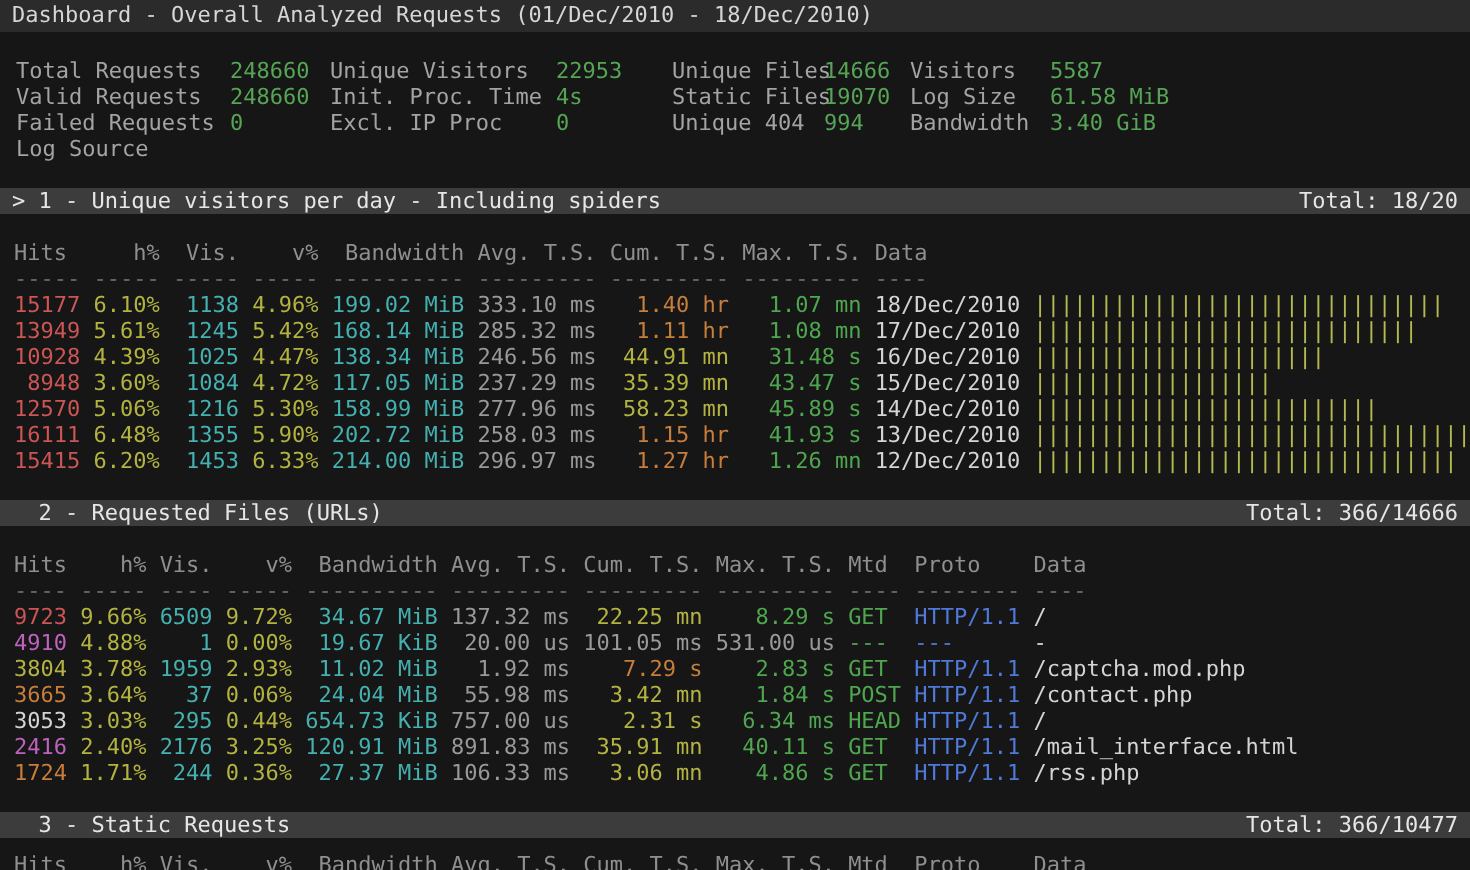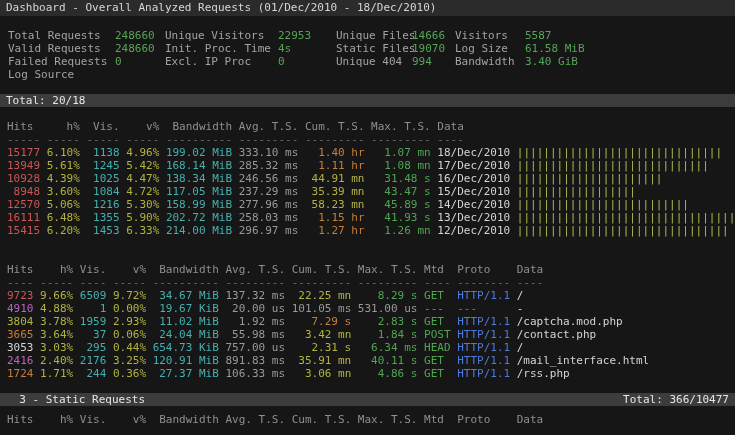--- a/index.html
+++ b/index.html
@@ -90,39 +90,44 @@
     </div>
     <div class="line">
       <span class="lbl c0l">Log Source</span>
     </div>
   </div>
 
   <div class="line"></div>
 
   <section class="panel">
     <div class="panel-bar">
-      <span>Total: 20/18</span>
+      <span>&gt; 1 - Unique visitors per day - Including spiders</span>
+      <span>Total: 18/20</span>
     </div>
     <div class="line"></div>
     <div class="table">
         <div class="line"><span class="cell hdr left" style="width: 5ch;">Hits</span><span class="cell hdr right" style="width: 5ch;">h%</span><span class="cell hdr right" style="width: 5ch;">Vis.</span><span class="cell hdr right" style="width: 5ch;">v%</span><span class="cell hdr right" style="width: 10ch;">Bandwidth</span><span class="cell hdr right" style="width: 9ch;">Avg. T.S.</span><span class="cell hdr right" style="width: 9ch;">Cum. T.S.</span><span class="cell hdr right" style="width: 9ch;">Max. T.S.</span><span class="cell hdr left">Data</span></div>
         <div class="line"><span class="cell dash right" style="width: 5ch;">-----</span><span class="cell dash right" style="width: 5ch;">-----</span><span class="cell dash right" style="width: 5ch;">-----</span><span class="cell dash right" style="width: 5ch;">-----</span><span class="cell dash right" style="width: 10ch;">----------</span><span class="cell dash right" style="width: 9ch;">---------</span><span class="cell dash right" style="width: 9ch;">---------</span><span class="cell dash right" style="width: 9ch;">---------</span><span class="cell dash left">----</span></div>
         <div class="line row"><span class="cell right" style="color: var(--red); width: 5ch;">15177</span><span class="cell right" style="color: var(--yellow); width: 5ch;">6.10%</span><span class="cell right" style="color: var(--cyan); width: 5ch;">1138</span><span class="cell right" style="color: var(--yellow); width: 5ch;">4.96%</span><span class="cell right" style="color: var(--cyan); width: 10ch;">199.02 MiB</span><span class="cell right" style="color: var(--gray); width: 9ch;">333.10 ms</span><span class="cell right" style="color: var(--orange); width: 9ch;">1.40 hr</span><span class="cell right" style="color: var(--green); width: 9ch;">1.07 mn</span><span class="cell left" style="color: var(--white);">18/Dec/2010</span><span class="cell left" style="color: var(--bar);">|||||||||||||||||||||||||||||||</span></div>
         <div class="line row"><span class="cell right" style="color: var(--red); width: 5ch;">13949</span><span class="cell right" style="color: var(--yellow); width: 5ch;">5.61%</span><span class="cell right" style="color: var(--cyan); width: 5ch;">1245</span><span class="cell right" style="color: var(--yellow); width: 5ch;">5.42%</span><span class="cell right" style="color: var(--cyan); width: 10ch;">168.14 MiB</span><span class="cell right" style="color: var(--gray); width: 9ch;">285.32 ms</span><span class="cell right" style="color: var(--orange); width: 9ch;">1.11 hr</span><span class="cell right" style="color: var(--green); width: 9ch;">1.08 mn</span><span class="cell left" style="color: var(--white);">17/Dec/2010</span><span class="cell left" style="color: var(--bar);">|||||||||||||||||||||||||||||</span></div>
         <div class="line row"><span class="cell right" style="color: var(--red); width: 5ch;">10928</span><span class="cell right" style="color: var(--yellow); width: 5ch;">4.39%</span><span class="cell right" style="color: var(--cyan); width: 5ch;">1025</span><span class="cell right" style="color: var(--yellow); width: 5ch;">4.47%</span><span class="cell right" style="color: var(--cyan); width: 10ch;">138.34 MiB</span><span class="cell right" style="color: var(--gray); width: 9ch;">246.56 ms</span><span class="cell right" style="color: var(--yellow); width: 9ch;">44.91 mn</span><span class="cell right" style="color: var(--green); width: 9ch;">31.48 s</span><span class="cell left" style="color: var(--white);">16/Dec/2010</span><span class="cell left" style="color: var(--bar);">||||||||||||||||||||||</span></div>
         <div class="line row"><span class="cell right" style="color: var(--red); width: 5ch;">8948</span><span class="cell right" style="color: var(--yellow); width: 5ch;">3.60%</span><span class="cell right" style="color: var(--cyan); width: 5ch;">1084</span><span class="cell right" style="color: var(--yellow); width: 5ch;">4.72%</span><span class="cell right" style="color: var(--cyan); width: 10ch;">117.05 MiB</span><span class="cell right" style="color: var(--gray); width: 9ch;">237.29 ms</span><span class="cell right" style="color: var(--yellow); width: 9ch;">35.39 mn</span><span class="cell right" style="color: var(--green); width: 9ch;">43.47 s</span><span class="cell left" style="color: var(--white);">15/Dec/2010</span><span class="cell left" style="color: var(--bar);">||||||||||||||||||</span></div>
         <div class="line row"><span class="cell right" style="color: var(--red); width: 5ch;">12570</span><span class="cell right" style="color: var(--yellow); width: 5ch;">5.06%</span><span class="cell right" style="color: var(--cyan); width: 5ch;">1216</span><span class="cell right" style="color: var(--yellow); width: 5ch;">5.30%</span><span class="cell right" style="color: var(--cyan); width: 10ch;">158.99 MiB</span><span class="cell right" style="color: var(--gray); width: 9ch;">277.96 ms</span><span class="cell right" style="color: var(--yellow); width: 9ch;">58.23 mn</span><span class="cell right" style="color: var(--green); width: 9ch;">45.89 s</span><span class="cell left" style="color: var(--white);">14/Dec/2010</span><span class="cell left" style="color: var(--bar);">||||||||||||||||||||||||||</span></div>
         <div class="line row"><span class="cell right" style="color: var(--red); width: 5ch;">16111</span><span class="cell right" style="color: var(--yellow); width: 5ch;">6.48%</span><span class="cell right" style="color: var(--cyan); width: 5ch;">1355</span><span class="cell right" style="color: var(--yellow); width: 5ch;">5.90%</span><span class="cell right" style="color: var(--cyan); width: 10ch;">202.72 MiB</span><span class="cell right" style="color: var(--gray); width: 9ch;">258.03 ms</span><span class="cell right" style="color: var(--orange); width: 9ch;">1.15 hr</span><span class="cell right" style="color: var(--green); width: 9ch;">41.93 s</span><span class="cell left" style="color: var(--white);">13/Dec/2010</span><span class="cell left" style="color: var(--bar);">|||||||||||||||||||||||||||||||||</span></div>
         <div class="line row"><span class="cell right" style="color: var(--red); width: 5ch;">15415</span><span class="cell right" style="color: var(--yellow); width: 5ch;">6.20%</span><span class="cell right" style="color: var(--cyan); width: 5ch;">1453</span><span class="cell right" style="color: var(--yellow); width: 5ch;">6.33%</span><span class="cell right" style="color: var(--cyan); width: 10ch;">214.00 MiB</span><span class="cell right" style="color: var(--gray); width: 9ch;">296.97 ms</span><span class="cell right" style="color: var(--orange); width: 9ch;">1.27 hr</span><span class="cell right" style="color: var(--green); width: 9ch;">1.26 mn</span><span class="cell left" style="color: var(--white);">12/Dec/2010</span><span class="cell left" style="color: var(--bar);">||||||||||||||||||||||||||||||||</span></div>
       </div>
   </section>
 
   <div class="line"></div>
 
   <section class="panel">
+    <div class="panel-bar">
+      <span>  2 - Requested Files (URLs)</span>
+      <span>Total: 366/14666</span>
+    </div>
     <div class="line"></div>
     <div class="table">
         <div class="line"><span class="cell hdr left" style="width: 4ch;">Hits</span><span class="cell hdr right" style="width: 5ch;">h%</span><span class="cell hdr right" style="width: 4ch;">Vis.</span><span class="cell hdr right" style="width: 5ch;">v%</span><span class="cell hdr right" style="width: 10ch;">Bandwidth</span><span class="cell hdr right" style="width: 9ch;">Avg. T.S.</span><span class="cell hdr right" style="width: 9ch;">Cum. T.S.</span><span class="cell hdr right" style="width: 9ch;">Max. T.S.</span><span class="cell hdr left" style="width: 4ch;">Mtd</span><span class="cell hdr left" style="width: 8ch;">Proto</span><span class="cell hdr left">Data</span></div>
         <div class="line"><span class="cell dash right" style="width: 4ch;">----</span><span class="cell dash right" style="width: 5ch;">-----</span><span class="cell dash right" style="width: 4ch;">----</span><span class="cell dash right" style="width: 5ch;">-----</span><span class="cell dash right" style="width: 10ch;">----------</span><span class="cell dash right" style="width: 9ch;">---------</span><span class="cell dash right" style="width: 9ch;">---------</span><span class="cell dash right" style="width: 9ch;">---------</span><span class="cell dash left" style="width: 4ch;">----</span><span class="cell dash left" style="width: 8ch;">--------</span><span class="cell dash left">----</span></div>
         <div class="line row"><span class="cell right" style="color: var(--red); width: 4ch;">9723</span><span class="cell right" style="color: var(--yellow); width: 5ch;">9.66%</span><span class="cell right" style="color: var(--cyan); width: 4ch;">6509</span><span class="cell right" style="color: var(--yellow); width: 5ch;">9.72%</span><span class="cell right" style="color: var(--cyan); width: 10ch;">34.67 MiB</span><span class="cell right" style="color: var(--gray); width: 9ch;">137.32 ms</span><span class="cell right" style="color: var(--yellow); width: 9ch;">22.25 mn</span><span class="cell right" style="color: var(--green); width: 9ch;">8.29 s</span><span class="cell left" style="color: var(--green); width: 4ch;">GET</span><span class="cell left" style="color: var(--blue); width: 8ch;">HTTP/1.1</span><span class="cell left" style="color: var(--white);">/</span></div>
         <div class="line row"><span class="cell right" style="color: var(--magenta); width: 4ch;">4910</span><span class="cell right" style="color: var(--yellow); width: 5ch;">4.88%</span><span class="cell right" style="color: var(--cyan); width: 4ch;">1</span><span class="cell right" style="color: var(--yellow); width: 5ch;">0.00%</span><span class="cell right" style="color: var(--cyan); width: 10ch;">19.67 KiB</span><span class="cell right" style="color: var(--gray); width: 9ch;">20.00 us</span><span class="cell right" style="color: var(--gray); width: 9ch;">101.05 ms</span><span class="cell right" style="color: var(--gray); width: 9ch;">531.00 us</span><span class="cell left" style="color: var(--green); width: 4ch;">---</span><span class="cell left" style="color: var(--blue); width: 8ch;">---</span><span class="cell left" style="color: var(--white);">-</span></div>
         <div class="line row"><span class="cell right" style="color: var(--yellow); width: 4ch;">3804</span><span class="cell right" style="color: var(--yellow); width: 5ch;">3.78%</span><span class="cell right" style="color: var(--cyan); width: 4ch;">1959</span><span class="cell right" style="color: var(--yellow); width: 5ch;">2.93%</span><span class="cell right" style="color: var(--cyan); width: 10ch;">11.02 MiB</span><span class="cell right" style="color: var(--gray); width: 9ch;">1.92 ms</span><span class="cell right" style="color: var(--orange); width: 9ch;">7.29 s</span><span class="cell right" style="color: var(--green); width: 9ch;">2.83 s</span><span class="cell left" style="color: var(--green); width: 4ch;">GET</span><span class="cell left" style="color: var(--blue); width: 8ch;">HTTP/1.1</span><span class="cell left" style="color: var(--white);">/captcha.mod.php</span></div>
         <div class="line row"><span class="cell right" style="color: var(--orange); width: 4ch;">3665</span><span class="cell right" style="color: var(--yellow); width: 5ch;">3.64%</span><span class="cell right" style="color: var(--cyan); width: 4ch;">37</span><span class="cell right" style="color: var(--yellow); width: 5ch;">0.06%</span><span class="cell right" style="color: var(--cyan); width: 10ch;">24.04 MiB</span><span class="cell right" style="color: var(--gray); width: 9ch;">55.98 ms</span><span class="cell right" style="color: var(--yellow); width: 9ch;">3.42 mn</span><span class="cell right" style="color: var(--green); width: 9ch;">1.84 s</span><span class="cell left" style="color: var(--green); width: 4ch;">POST</span><span class="cell left" style="color: var(--blue); width: 8ch;">HTTP/1.1</span><span class="cell left" style="color: var(--white);">/contact.php</span></div>
         <div class="line row"><span class="cell right" style="color: var(--white); width: 4ch;">3053</span><span class="cell right" style="color: var(--yellow); width: 5ch;">3.03%</span><span class="cell right" style="color: var(--cyan); width: 4ch;">295</span><span class="cell right" style="color: var(--yellow); width: 5ch;">0.44%</span><span class="cell right" style="color: var(--cyan); width: 10ch;">654.73 KiB</span><span class="cell right" style="color: var(--gray); width: 9ch;">757.00 us</span><span class="cell right" style="color: var(--yellow); width: 9ch;">2.31 s</span><span class="cell right" style="color: var(--green); width: 9ch;">6.34 ms</span><span class="cell left" style="color: var(--green); width: 4ch;">HEAD</span><span class="cell left" style="color: var(--blue); width: 8ch;">HTTP/1.1</span><span class="cell left" style="color: var(--white);">/</span></div>
         <div class="line row"><span class="cell right" style="color: var(--magenta); width: 4ch;">2416</span><span class="cell right" style="color: var(--yellow); width: 5ch;">2.40%</span><span class="cell right" style="color: var(--cyan); width: 4ch;">2176</span><span class="cell right" style="color: var(--yellow); width: 5ch;">3.25%</span><span class="cell right" style="color: var(--cyan); width: 10ch;">120.91 MiB</span><span class="cell right" style="color: var(--gray); width: 9ch;">891.83 ms</span><span class="cell right" style="color: var(--yellow); width: 9ch;">35.91 mn</span><span class="cell right" style="color: var(--green); width: 9ch;">40.11 s</span><span class="cell left" style="color: var(--green); width: 4ch;">GET</span><span class="cell left" style="color: var(--blue); width: 8ch;">HTTP/1.1</span><span class="cell left" style="color: var(--white);">/mail_interface.html</span></div>

